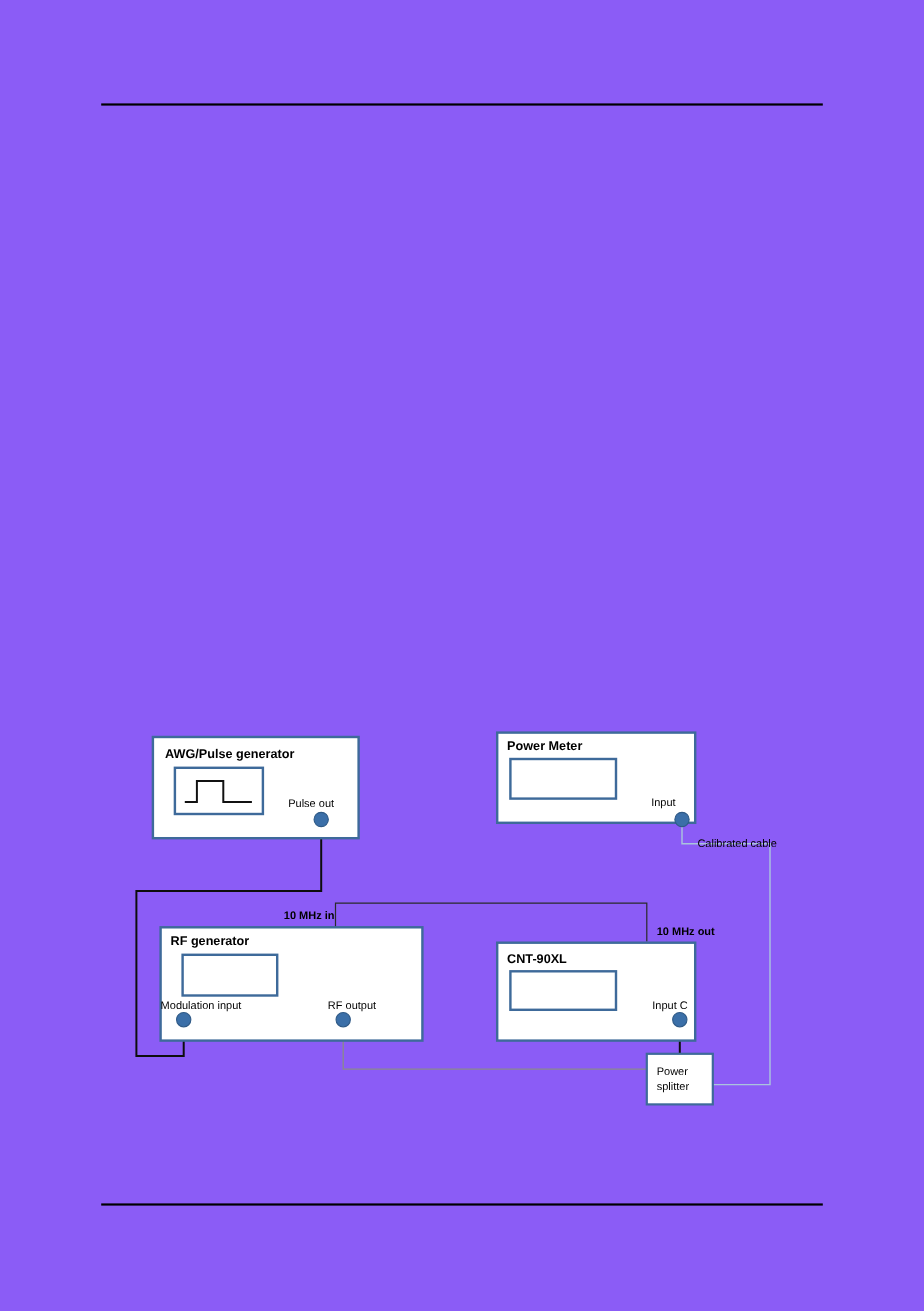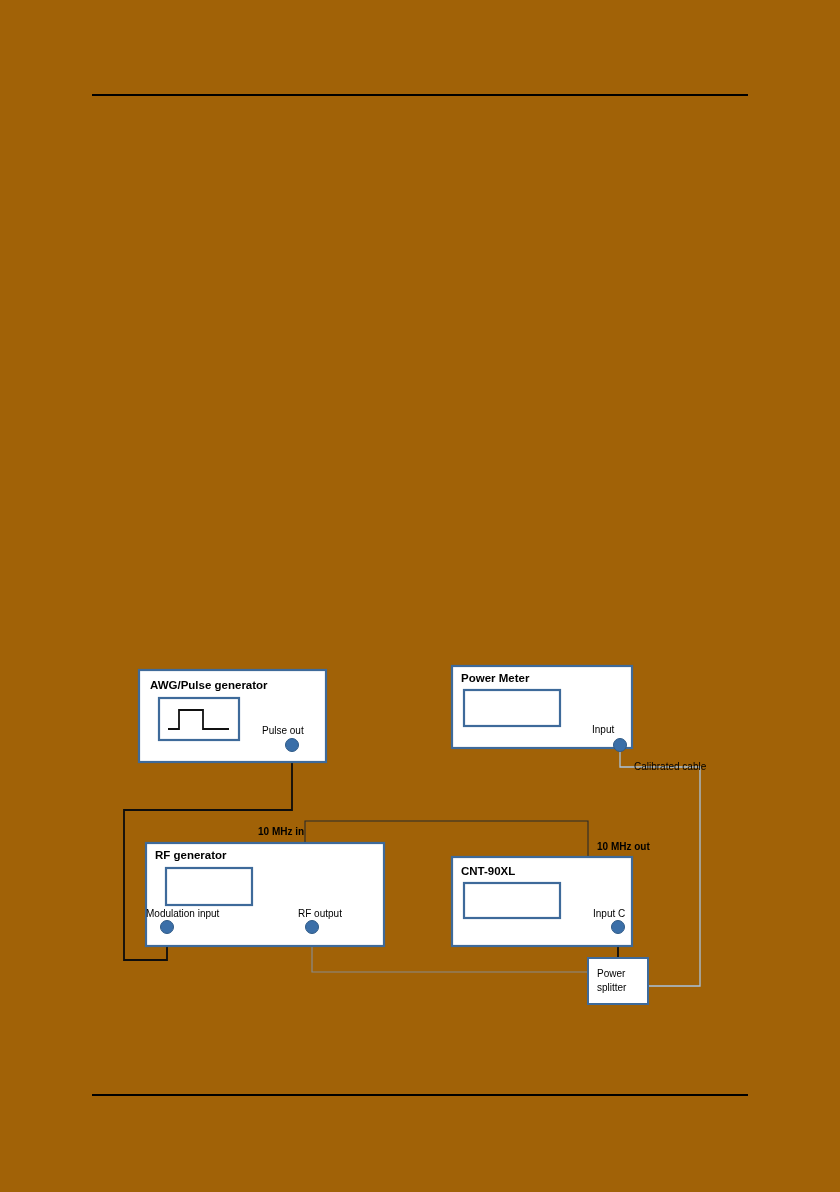--- a/index.html
+++ b/index.html
@@ -11,21 +11,21 @@
     width: 840px;
     height: 1192px;
     position: relative;
     font-family: "Liberation Sans", sans-serif;
     color: #000000;
     overflow: hidden;
   }
   .page {
     position: absolute;
     inset: 0;
-    background: #a16207;
+    background: #8b5cf6;
   }
   .rule {
     position: absolute;
     left: 92px;
     width: 656px;
     height: 0;
     border-top: 2px solid #000000;
   }
   .rule.header-rule { top: 94px; }
   .rule.footer-rule { top: 1094px; }

